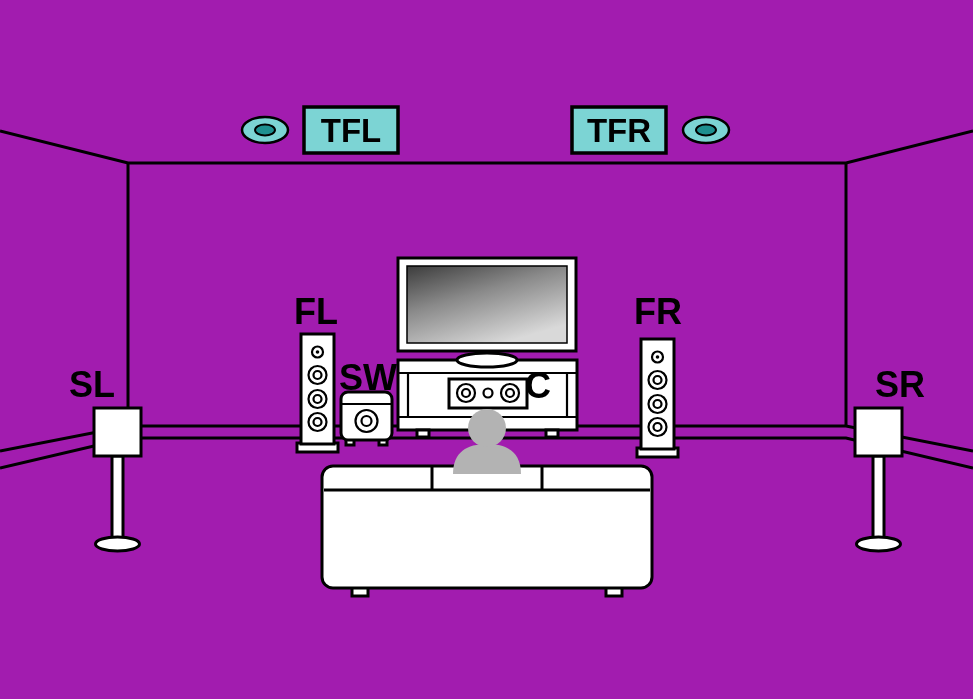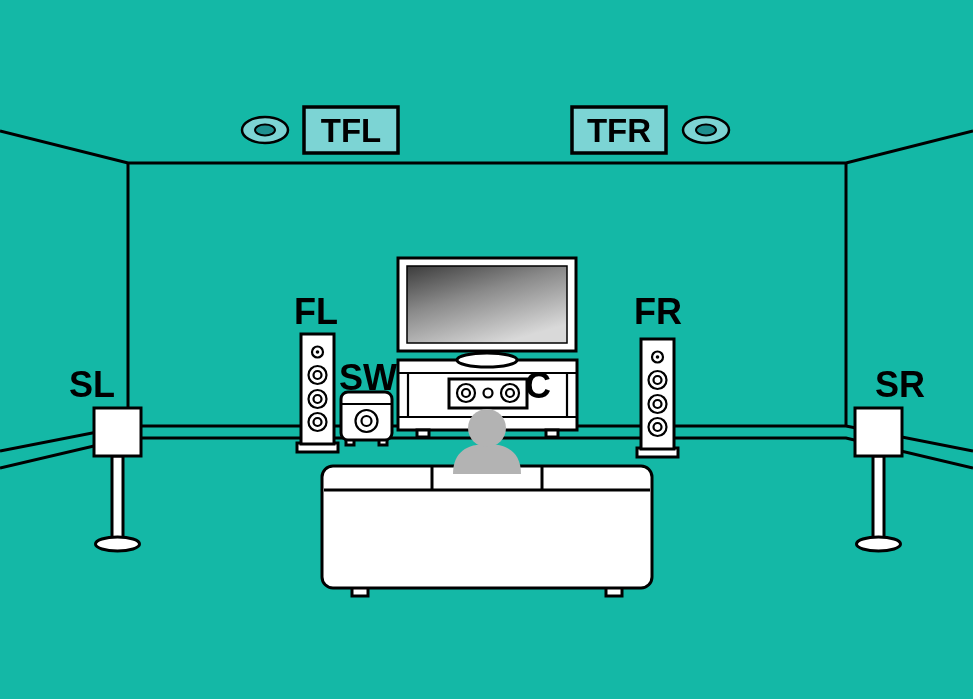--- a/index.html
+++ b/index.html
@@ -5,21 +5,21 @@
   html, body {
     margin: 0;
     padding: 0;
     background: #ffffff;
     font-family: "Liberation Sans", sans-serif;
   }
   .canvas {
     position: relative;
     width: 973px;
     height: 699px;
-    background: #14b8a6;
+    background: #a21caf;
     overflow: hidden;
   }
   svg { display: block; }
   .outline {
     fill: none;
     stroke: #000000;
     stroke-width: 3;
     stroke-linecap: butt;
   }
   .shape {

